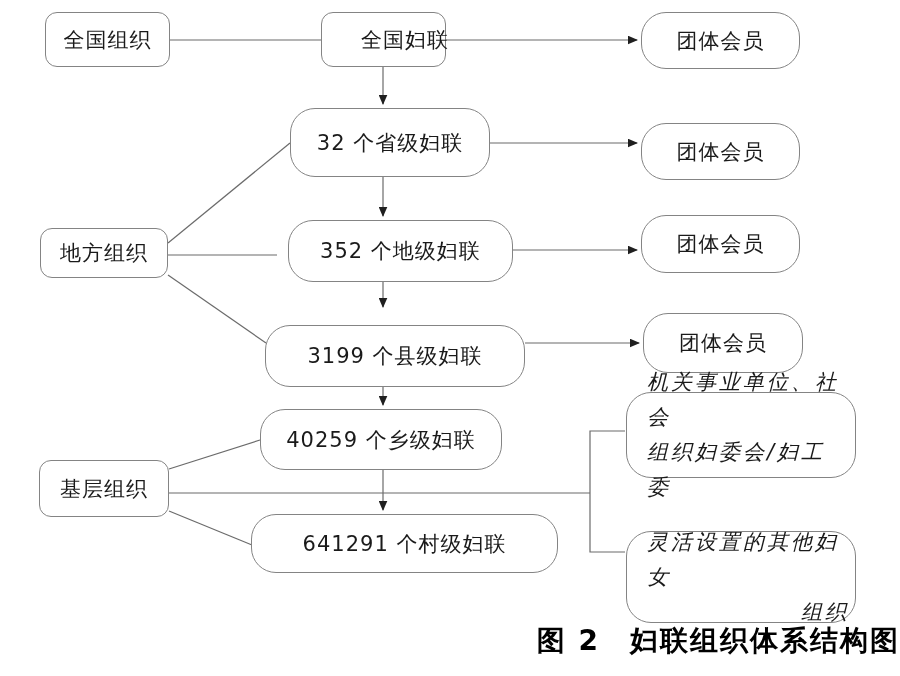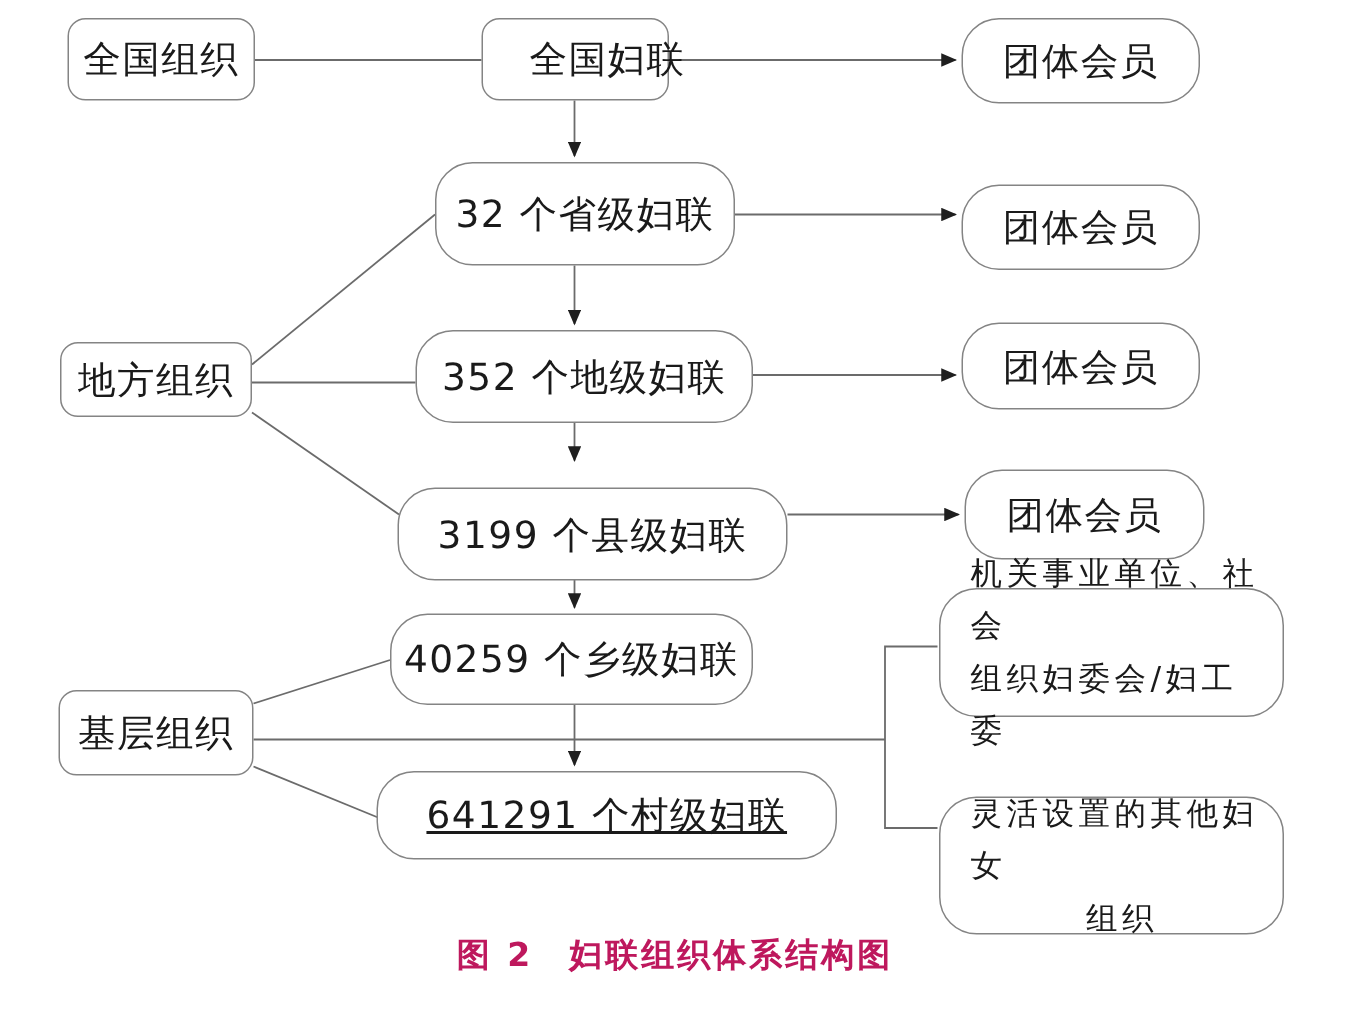--- a/index.html
+++ b/index.html
@@ -23,61 +23,62 @@
   .node {
     position: absolute;
     box-sizing: border-box;
     border: 1.4px solid #848484;
     border-radius: 12px;
     background: #ffffff;
     display: flex;
     align-items: center;
     justify-content: center;
     color: #1a1a1a;
-    font-size: 25px;
+    font-size: 21px;
     letter-spacing: 1px;
     white-space: nowrap;
   }
   .node.big { border-radius: 25px; }
   .node.multi {
     flex-direction: column;
-    align-items: center;
+    align-items: flex-end;
     justify-content: center;
     padding-left: 20px;
     padding-right: 6px;
     font-size: 21px;
     letter-spacing: 3px;
     line-height: 35px;
     white-space: normal;
+    font-style: italic;
   }
   
   .n-national-org   { left: 45px;  top: 12px;  width: 125px; height: 55px; }
   .n-national-fulian{ left: 321px; top: 12px;  width: 125px; height: 55px; padding-left: 43px; }
   .n-group-1        { left: 641px; top: 12px;  width: 159px; height: 57px; }
   .n-provincial     { left: 290px; top: 108px; width: 200px; height: 69px; }
   .n-group-2        { left: 641px; top: 123px; width: 159px; height: 57px; }
   .n-local-org      { left: 40px;  top: 228px; width: 128px; height: 50px; }
-  .n-prefecture     { left: 277px; top: 220px; width: 225px; height: 62px; }
+  .n-prefecture     { left: 288px; top: 220px; width: 225px; height: 62px; }
   .n-group-3        { left: 641px; top: 215px; width: 159px; height: 58px; }
   .n-county         { left: 265px; top: 311px; width: 260px; height: 62px; margin-top: 14px; }
   .n-group-4        { left: 643px; top: 313px; width: 160px; height: 60px; }
   .n-township       { left: 260px; top: 409px; width: 242px; height: 61px; }
   .n-grassroots     { left: 39px;  top: 460px; width: 130px; height: 57px; }
-  .n-village        { left: 251px; top: 514px; width: 307px; height: 59px; text-decoration: underline; }
+  .n-village        { left: 251px; top: 514px; width: 307px; height: 59px; }
   .n-org-committee  { left: 626px; top: 392px; width: 230px; height: 86px; }
   .n-flexible       { left: 626px; top: 506px; width: 230px; height: 92px; margin-top: 25px; }
 
   .caption {
     position: absolute;
     left: 0; top: 622px;
     width: 900px;
-    text-align: center;
-    font-size: 22px;
+    text-align: right;
+    font-size: 28px;
     font-weight: 700;
-    color: #be185d;
+    color: #000000;
     letter-spacing: 2px;
   }
 </style>
 </head>
 <body>
 
 <div class="stage">
 
   <svg class="wires" viewBox="0 0 900 676" xmlns="http://www.w3.org/2000/svg">
     <defs>

